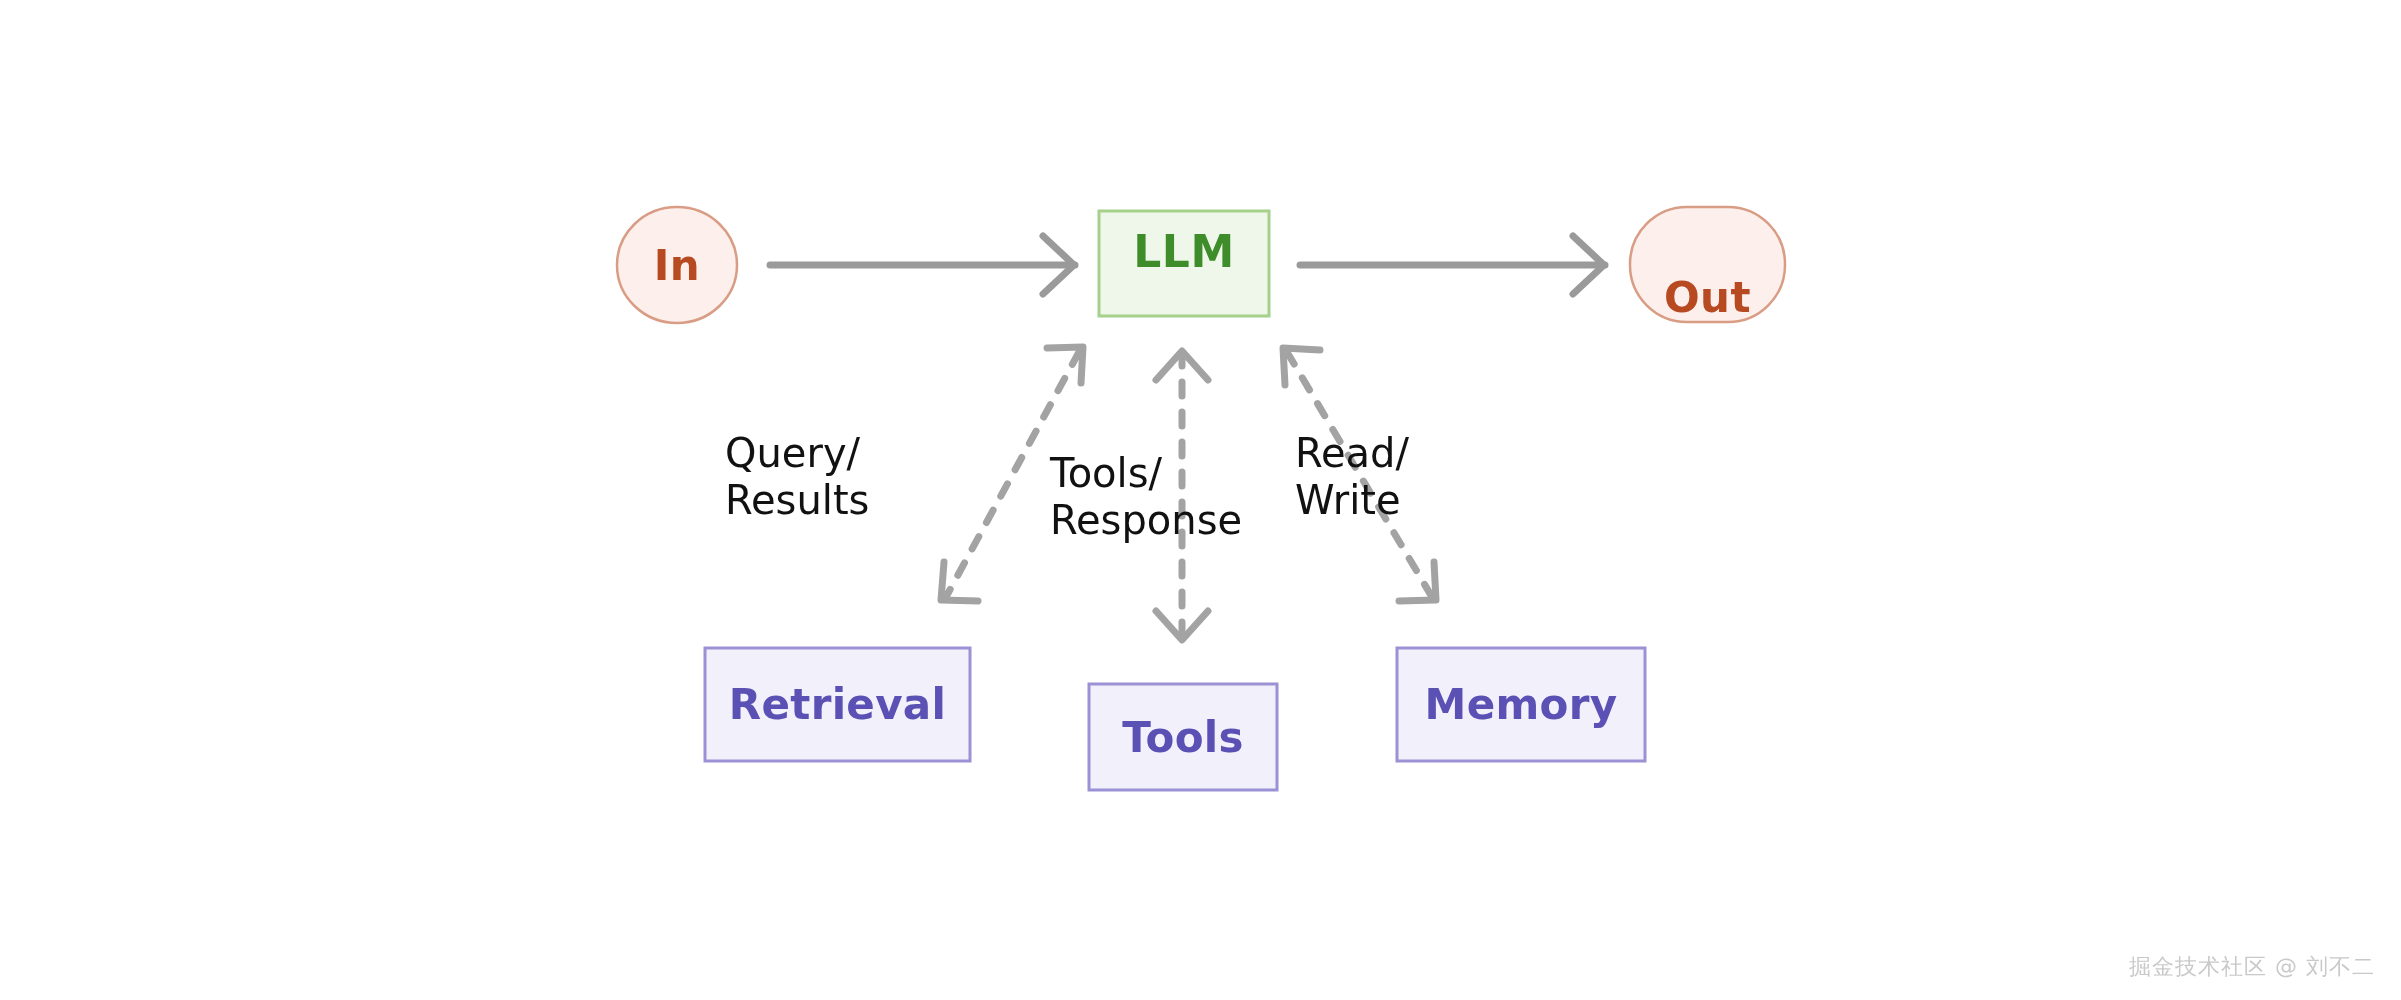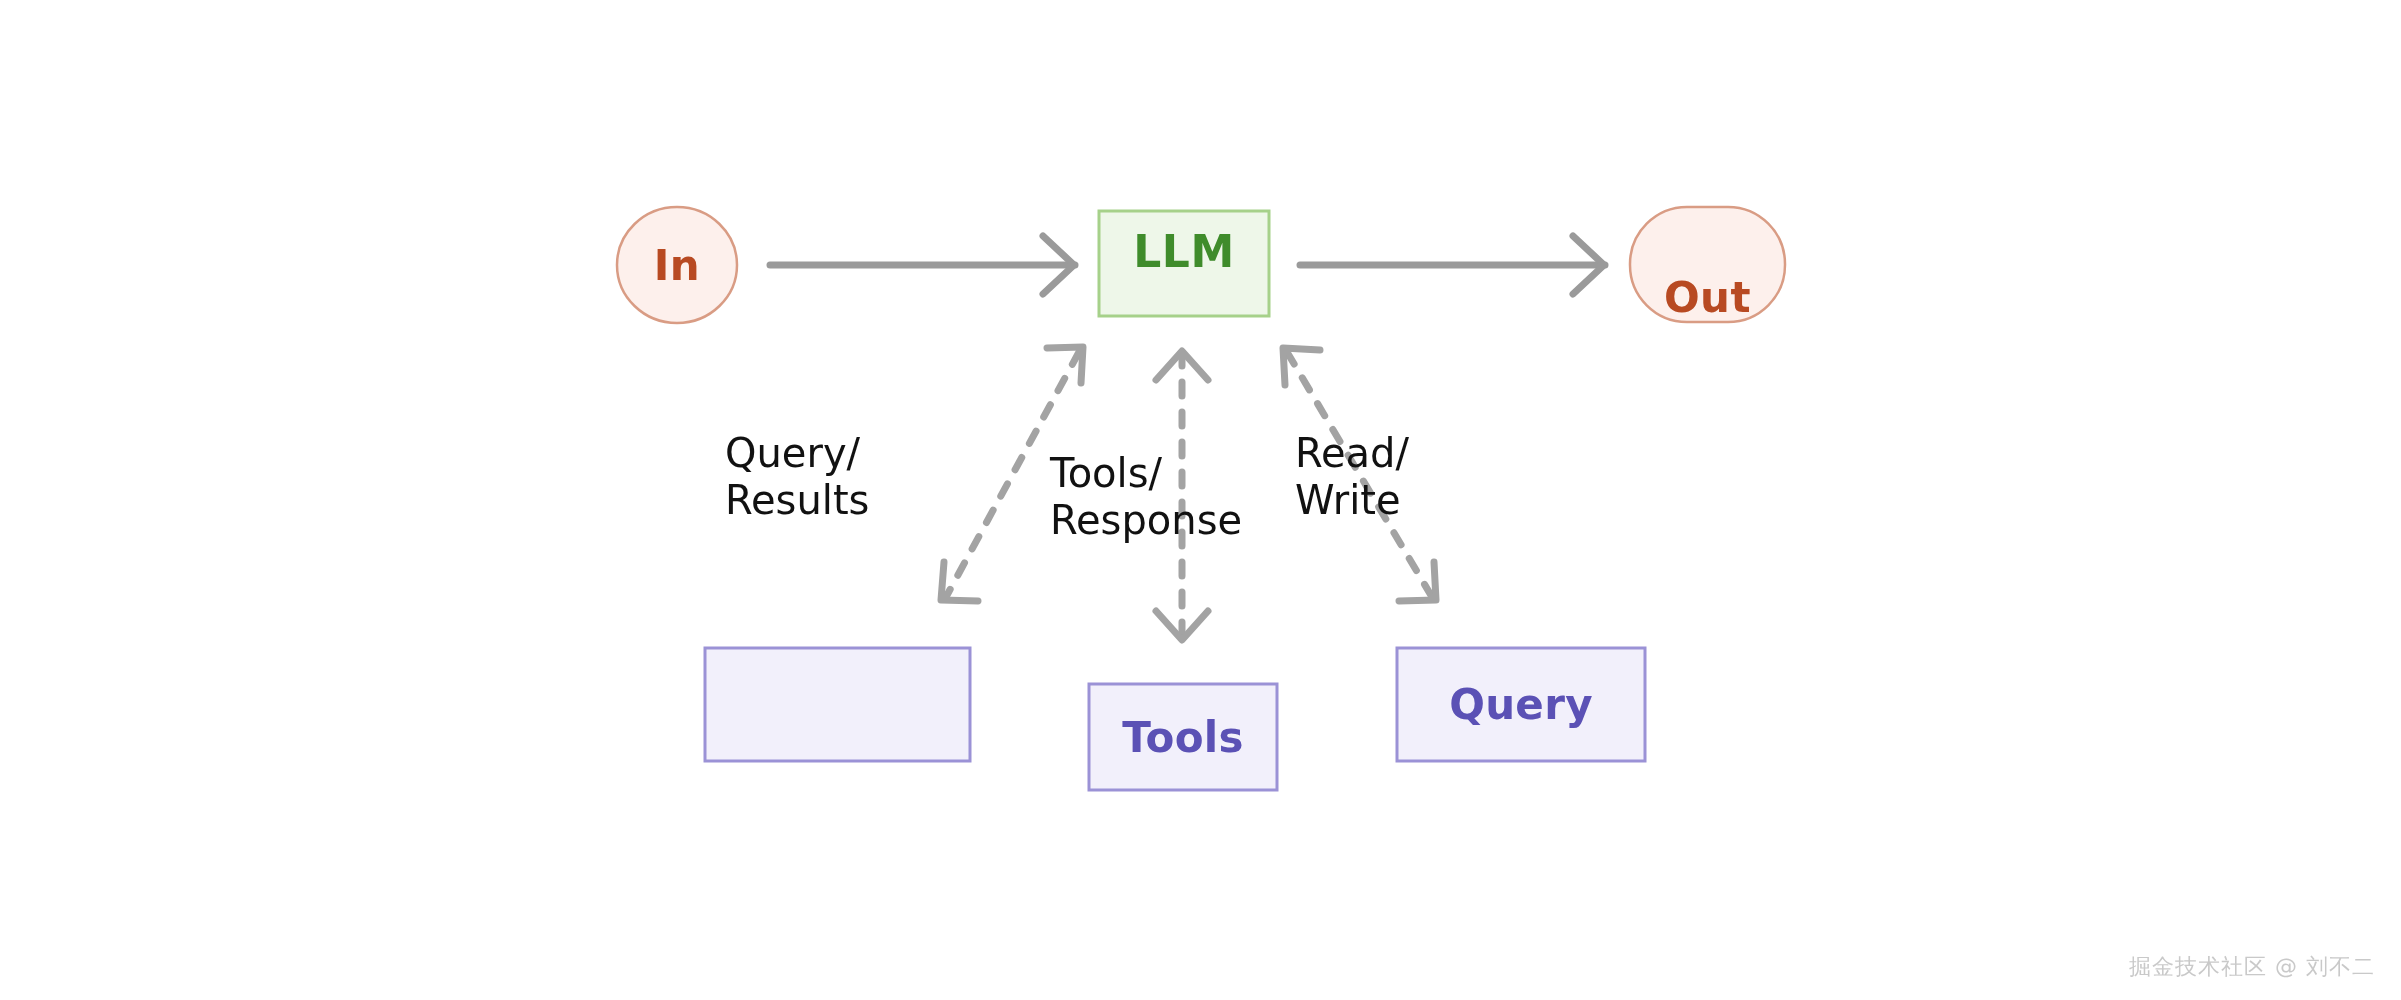--- a/index.html
+++ b/index.html
@@ -143,27 +143,30 @@
   </div>
 
   <div class="node-label" style="left:1099px; top:199px; width:170px; height:105px;">
     <span class="llm-text">LLM</span>
   </div>
 
   <div class="node-label" style="left:1630px; top:207px; width:155px; height:115px;align-items:flex-end;">
     <span class="terminal-text">Out</span>
   </div>
 
+  <div class="node-label" style="left:705px; top:648px; width:265px; height:113px;">
+    <span class="resource-text">Retrieval</span>
+  </div>
 
   <div class="node-label" style="left:1089px; top:684px; width:188px; height:106px;">
     <span class="resource-text">Tools</span>
   </div>
 
   <div class="node-label" style="left:1397px; top:648px; width:248px; height:113px;">
-    <span class="resource-text">Query</span>
+    <span class="resource-text">Memory</span>
   </div>
 
   <div class="edge-label" style="left:725px; top:430px; width:280px;">Query/
 Results</div>
 
   <div class="edge-label" style="left:1050px; top:450px; width:270px;">Tools/
 Response</div>
 
   <div class="edge-label" style="left:1295px; top:430px; width:280px;">Read/
 Write</div>

